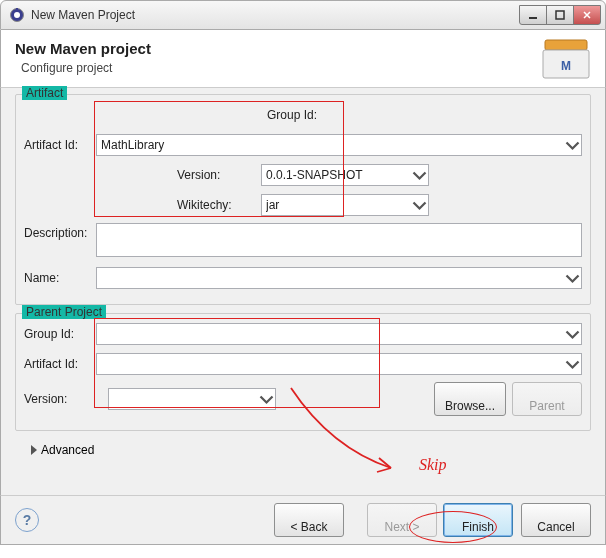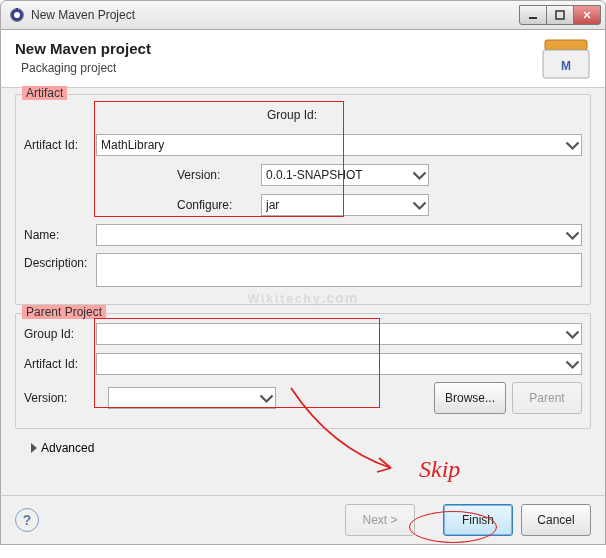--- a/index.html
+++ b/index.html
@@ -17,45 +17,45 @@
 
 
 .header { background: #fff; padding: 10px 14px 12px 14px; border-left: 1px solid #aaa; border-right: 1px solid #aaa; position: relative; }
 .header h1 { font-size: 15px; font-weight: bold; margin: 0 0 4px 0; color: #222; }
 .header .sub { color: #444; padding-left: 6px; }
 .header .himg { position: absolute; right: 14px; top: 6px; width: 50px; height: 44px; }
 
 
 .body { background: #f0f0f0; border: 1px solid #aaa; border-top: 1px solid #ccc; border-bottom: none; padding: 6px 14px 0 14px; height: 408px; position: relative; }
 .group { border: 1px solid #ccc; border-radius: 2px; padding: 8px 8px 8px 8px; margin-bottom: 8px; position: relative; }
-.group-label { position: absolute; top: -9px; left: 6px; background: #fca5a5; padding: 0 4px; color: #333; }
+.group-label { position: absolute; top: -9px; left: 6px; background: #14b8a6; padding: 0 4px; color: #333; }
 .row { display: flex; align-items: center; margin-bottom: 6px; min-height: 24px; justify-content: center; }
 .row label { width: 72px; color: #222; }
 .row .field { flex: 1; position: relative; }
 input.text, .combo, textarea.text { width: 100%; height: 22px; border: 1px solid #abadb3; background: #fff; padding: 2px 18px 2px 4px; color: #222; }
 textarea.text { height: 34px; resize: none; padding-right: 4px; }
 .combo-arrow { position: absolute; right: 2px; top: 3px; width: 15px; height: 16px; display: flex; align-items: center; justify-content: center; pointer-events: none; }
 .short .field { flex: 0 0 180px; padding-left: 12px; }
-button.std { height: 32px; min-width: 70px; padding: 4px 10px; border: 1px solid #8e8f8f; background: linear-gradient(to bottom, #fdfdfd, #e3e3e3); border-radius: 3px; color: #222; cursor: pointer; }
+button.std { height: 24px; min-width: 70px; padding: 16px 10px; border: 1px solid #8e8f8f; background: linear-gradient(to bottom, #fdfdfd, #e3e3e3); border-radius: 3px; color: #222; cursor: pointer; }
 button.std:disabled { color: #9a9a9a; border-color: #bdbdbd; background: linear-gradient(to bottom, #f5f5f5, #ececec); cursor: default; margin-left: 23px; }
 button.primary { border: 1px solid #3c7fb1; box-shadow: 0 0 0 1px #7eb4ea inset; background: linear-gradient(to bottom, #eaf6fd, #c4e5f6); }
 
 .advanced { display: flex; align-items: center; gap: 4px; padding: 4px 16px; cursor: pointer; }
 .tri { display: inline-block; width: 0; height: 0; border-top: 5px solid transparent; border-bottom: 5px solid transparent; border-left: 6px solid #555; }
 
 
 .footer { height: 50px; background: #f0f0f0; border: 1px solid #aaa; border-top: 1px solid #ccc; display: flex; align-items: center; padding: 0 14px; }
 .help { width: 24px; height: 24px; border: 1.5px solid #7da2ce; border-radius: 50%; display: flex; align-items: center; justify-content: center; color: #5a7ca5; font-weight: bold; font-size: 14px; cursor: pointer; }
 .footer .spacer { flex: 1; }
 .footer button { margin-left: 8px; }
 
 
 .annot { position: absolute; border: 1.5px solid #d22; pointer-events: none; }
 .annot.oval { border-radius: 50%; }
-.skip { position: absolute; color: #d22; font-family: "Comic Sans MS", cursive; font-size: 24px; font-style: italic; }
+.skip { position: absolute; color: #d22; font-family: "Comic Sans MS", cursive; font-size: 16px; font-style: italic; }
 .arrow-svg { position: absolute; pointer-events: none; }
 
 
 .watermark { position: absolute; left: 50%; top: 50%; transform: translate(-50%, -50%); font-size: 34px; color: rgba(120,120,120,0.18); font-weight: bold; letter-spacing: 2px; font-family: Georgia, serif; pointer-events: none; user-select: none; }
 .watermark .com { font-size: 14px; letter-spacing: 1px; }
 </style>
 </head>
 <body>
 
 <div class="titlebar">
@@ -81,35 +81,32 @@
     <div class="winbtn close">
         <svg viewBox="0 0 10 10">
           <path d="M2 2 L8 8 M8 2 L2 8" stroke="#fff" stroke-width="1.5"></path>
         </svg>
       </div>
   </div>
 </div>
 
 <div class="header">
   <h1>New Maven project</h1>
-  <div class="sub">Packaging project</div>
+  <div class="sub">Configure project</div>
   <div class="himg">
     <svg viewBox="0 0 50 44">
         <rect x="4" y="4" width="42" height="10" rx="2" fill="#e8a23a" stroke="#b87820"></rect>
         <rect x="2" y="14" width="46" height="28" rx="2" fill="#f0f0f0" stroke="#aaa"></rect>
         <text x="25" y="34" text-anchor="middle" font-size="20" font-weight="bold" fill="#3b5fa5" font-family="Georgia">M</text>
       </svg>
   </div>
 </div>
 
 <div class="body">
 
-  <div class="watermark">
-    <span>Wikitechy</span><span class="com">.com</span>
-  </div>
 
   <div class="group">
     <span class="group-label">Artifact</span>
 
     <div class="row">
       <label>Group Id:</label>
     </div>
 
     <div class="row">
       <label>Artifact Id:</label>
@@ -123,40 +120,40 @@
     <div class="row short">
       <label>Version:</label>
       <div class="field"><input class="text" type="text" value="0.0.1-SNAPSHOT" style=""><span class="combo-arrow">
             <svg viewBox="0 0 10 10">
               <path d="M1 3 L5 7 L9 3" fill="none" stroke="#555" stroke-width="1.5"></path>
             </svg>
           </span></div>
     </div>
 
     <div class="row short">
-      <label>Configure:</label>
+      <label>Wikitechy:</label>
       <div class="field"><input class="text" type="text" value="jar" style=""><span class="combo-arrow">
-            <svg viewBox="0 0 10 10">
-              <path d="M1 3 L5 7 L9 3" fill="none" stroke="#555" stroke-width="1.5"></path>
-            </svg>
-          </span></div>
-    </div>
-
-    <div class="row">
-      <label>Name:</label>
-      <div class="field"><input class="text" type="text" value="" style=""><span class="combo-arrow">
             <svg viewBox="0 0 10 10">
               <path d="M1 3 L5 7 L9 3" fill="none" stroke="#555" stroke-width="1.5"></path>
             </svg>
           </span></div>
     </div>
 
     <div class="row" style="align-items:flex-start">
       <label style="padding-top:3px">Description:</label>
       <div class="field"><textarea class="text" style=""></textarea></div>
+    </div>
+
+    <div class="row">
+      <label>Name:</label>
+      <div class="field"><input class="text" type="text" value="" style=""><span class="combo-arrow">
+            <svg viewBox="0 0 10 10">
+              <path d="M1 3 L5 7 L9 3" fill="none" stroke="#555" stroke-width="1.5"></path>
+            </svg>
+          </span></div>
     </div>
 
     <div class="annot" style="left:78px; top:6px; width:250px; height:116px;"></div>
   </div>
 
   <div class="group">
     <span class="group-label">Parent Project</span>
 
     <div class="row">
       <label>Group Id:</label>
@@ -199,18 +196,19 @@
   <svg class="arrow-svg" style="left:270px; top:290px; width:150px; height:110px;">
     <path d="M20 10 Q 60 70, 120 90" fill="none" stroke="#d22" stroke-width="1.8"></path>
     <path d="M120 90 L108 80 M120 90 L106 94" fill="none" stroke="#d22" stroke-width="1.8"></path>
   </svg>
   <div class="skip" style="left:418px; top:368px;">Skip</div>
 </div>
 
 <div class="footer">
   <div class="help">?</div>
   <div class="spacer"></div>
+  <button class="std">&lt; Back</button>
   <button class="std" disabled="">Next &gt;</button>
-  <button class="std primary" style="margin-left:28px">Finish</button>
+  <button class="std primary" style="margin-left:6px">Finish</button>
   <button class="std">Cancel</button>
 </div>
 
 <div class="annot oval" style="left:409px; top:511px; width:88px; height:32px;"></div>
 
 </body></html>

